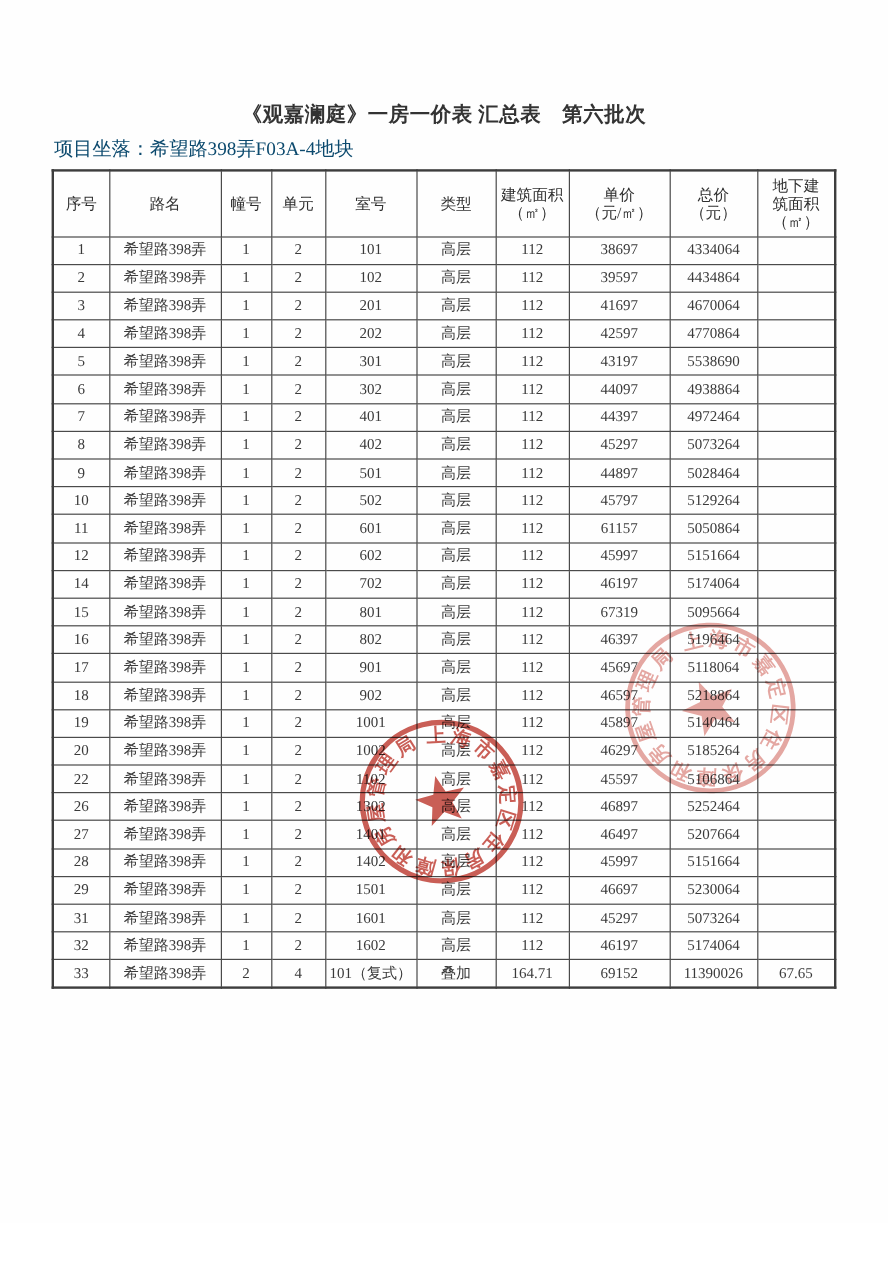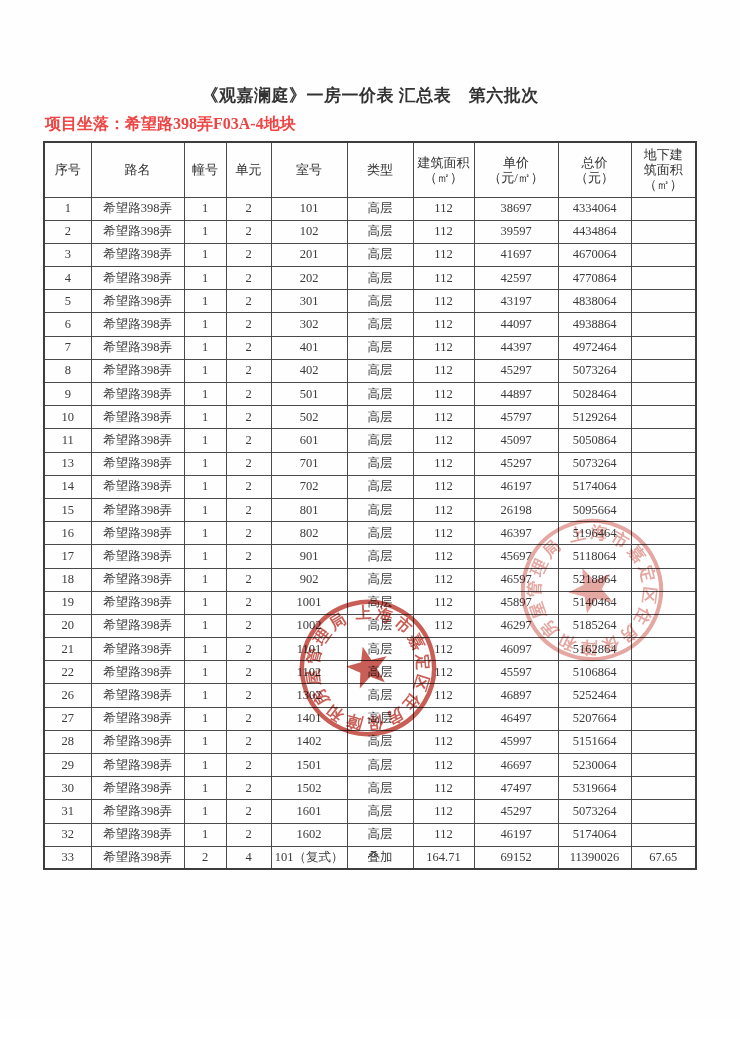--- a/index.html
+++ b/index.html
@@ -17,22 +17,22 @@
     overflow: hidden;
   }
   .doc-title {
     position: absolute; top: 84px; left: 0;
     width: 740px; text-align: center;
     font-size: 17px; font-weight: bold; letter-spacing: 0.5px;
     color: #333333;
   }
   .doc-subtitle {
     position: absolute; top: 114px; left: 45px;
-    font-size: 16px; font-weight: bold;
-    color: #ef4444;
+    font-size: 16px; font-weight: normal;
+    color: #0c4a6e;
   }
   table.price-table {
     position: absolute; top: 141px; left: 43px;
     width: 652px;
     border-collapse: collapse;
     table-layout: fixed;
     font-size: 12.5px;
     color: #3a3a3a;
   }
   table.price-table th, table.price-table td {
@@ -181,21 +181,21 @@
         </tr>
         <tr>
           <td>5</td>
           <td>希望路398弄</td>
           <td>1</td>
           <td>2</td>
           <td>301</td>
           <td>高层</td>
           <td>112</td>
           <td>43197</td>
-          <td>4838064</td>
+          <td>5538690</td>
           <td></td>
         </tr>
         <tr>
           <td>6</td>
           <td>希望路398弄</td>
           <td>1</td>
           <td>2</td>
           <td>302</td>
           <td>高层</td>
           <td>112</td>
@@ -252,34 +252,34 @@
           <td></td>
         </tr>
         <tr>
           <td>11</td>
           <td>希望路398弄</td>
           <td>1</td>
           <td>2</td>
           <td>601</td>
           <td>高层</td>
           <td>112</td>
-          <td>45097</td>
+          <td>61157</td>
           <td>5050864</td>
           <td></td>
         </tr>
         <tr>
-          <td>13</td>
-          <td>希望路398弄</td>
-          <td>1</td>
-          <td>2</td>
-          <td>701</td>
-          <td>高层</td>
-          <td>112</td>
-          <td>45297</td>
-          <td>5073264</td>
+          <td>12</td>
+          <td>希望路398弄</td>
+          <td>1</td>
+          <td>2</td>
+          <td>602</td>
+          <td>高层</td>
+          <td>112</td>
+          <td>45997</td>
+          <td>5151664</td>
           <td></td>
         </tr>
         <tr>
           <td>14</td>
           <td>希望路398弄</td>
           <td>1</td>
           <td>2</td>
           <td>702</td>
           <td>高层</td>
           <td>112</td>
@@ -288,21 +288,21 @@
           <td></td>
         </tr>
         <tr>
           <td>15</td>
           <td>希望路398弄</td>
           <td>1</td>
           <td>2</td>
           <td>801</td>
           <td>高层</td>
           <td>112</td>
-          <td>26198</td>
+          <td>67319</td>
           <td>5095664</td>
           <td></td>
         </tr>
         <tr>
           <td>16</td>
           <td>希望路398弄</td>
           <td>1</td>
           <td>2</td>
           <td>802</td>
           <td>高层</td>
@@ -353,32 +353,20 @@
           <td>1</td>
           <td>2</td>
           <td>1002</td>
           <td>高层</td>
           <td>112</td>
           <td>46297</td>
           <td>5185264</td>
           <td></td>
         </tr>
         <tr>
-          <td>21</td>
-          <td>希望路398弄</td>
-          <td>1</td>
-          <td>2</td>
-          <td>1101</td>
-          <td>高层</td>
-          <td>112</td>
-          <td>46097</td>
-          <td>5162864</td>
-          <td></td>
-        </tr>
-        <tr>
           <td>22</td>
           <td>希望路398弄</td>
           <td>1</td>
           <td>2</td>
           <td>1102</td>
           <td>高层</td>
           <td>112</td>
           <td>45597</td>
           <td>5106864</td>
           <td></td>
@@ -422,32 +410,20 @@
         <tr>
           <td>29</td>
           <td>希望路398弄</td>
           <td>1</td>
           <td>2</td>
           <td>1501</td>
           <td>高层</td>
           <td>112</td>
           <td>46697</td>
           <td>5230064</td>
-          <td></td>
-        </tr>
-        <tr>
-          <td>30</td>
-          <td>希望路398弄</td>
-          <td>1</td>
-          <td>2</td>
-          <td>1502</td>
-          <td>高层</td>
-          <td>112</td>
-          <td>47497</td>
-          <td>5319664</td>
           <td></td>
         </tr>
         <tr>
           <td>31</td>
           <td>希望路398弄</td>
           <td>1</td>
           <td>2</td>
           <td>1601</td>
           <td>高层</td>
           <td>112</td>

